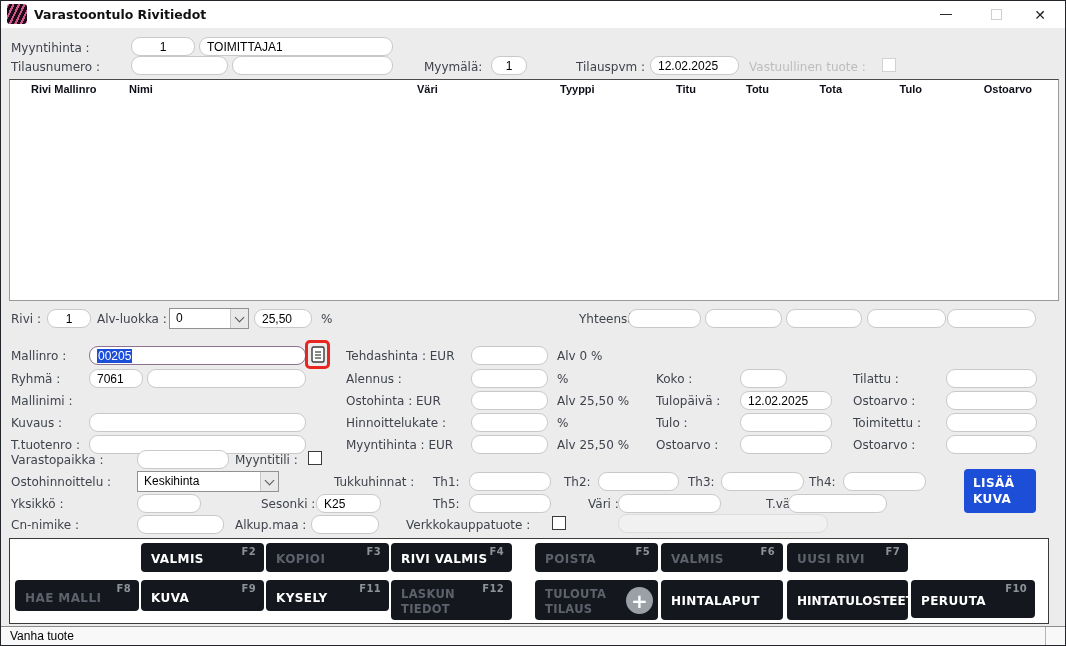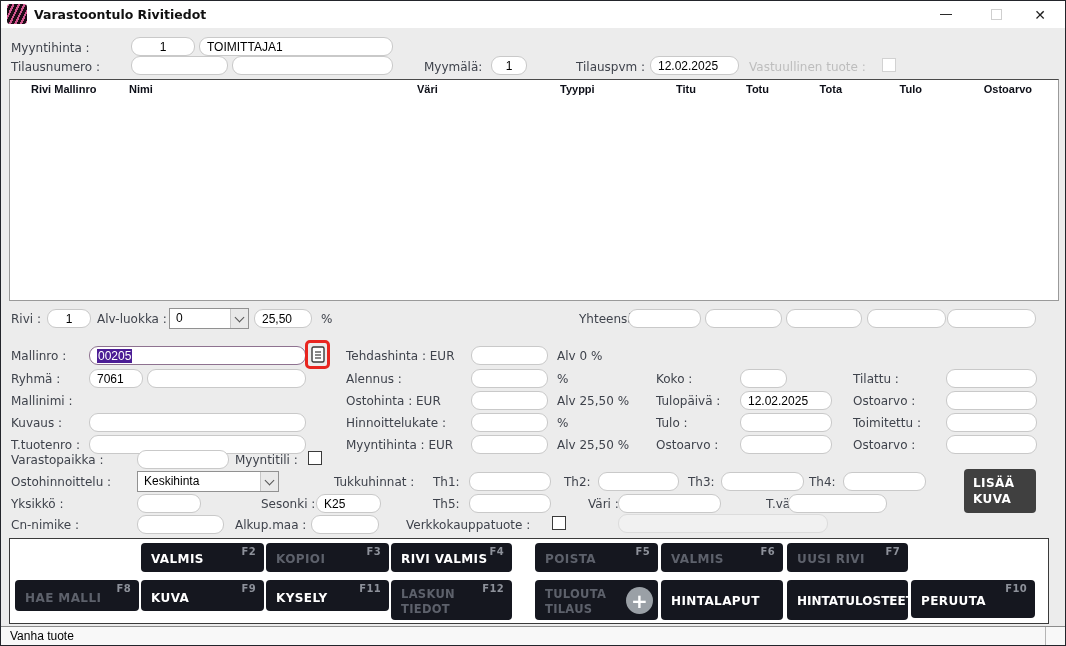--- a/index.html
+++ b/index.html
@@ -19,21 +19,21 @@
   #maxbtn .g{width:11px;height:11px;border:1.2px solid #cfcfcf;}
   #closebtn .g{font-size:14px;color:#1d1d1d;line-height:1;}
   
   .lbl{position:absolute;font-size:12px;color:#3f434c;white-space:nowrap;}
   .lbl.dis{color:#bdbdbd;}
   .inp{position:absolute;height:19px;border:1px solid #c9c9c9;border-radius:9px;background:#fff;
     font:12px "Liberation Sans",sans-serif;color:#000;padding:0 7px;}
   .inp.ctr{text-align:center;padding:0 2px;}
   .inp.gray{background:#f1f1f1;border-color:#dcdcdc;}
   .inp.focus{border-color:#8e7290;}
-  .sel{background:#4c1d95;color:#fff;padding:0 1px;}
+  .sel{background:#1d4ed8;color:#fff;padding:0 1px;}
   .cb{position:absolute;width:14px;height:14px;border:1.5px solid #3a3a3a;background:#fff;}
   .cb.dis{border:1px solid #d2d2d2;}
   .combo{position:absolute;height:21px;border:1px solid #919191;background:#fff;display:flex;}
   .combo .val{flex:1;font:12px "Liberation Sans",sans-serif;padding:2px 0 0 6px;white-space:nowrap;overflow:hidden;}
   .combo .arr{width:18px;background:#e9e9e9;border-left:1px solid #c6c6c6;display:flex;align-items:center;justify-content:center;}
   .chev{width:7px;height:7px;border-right:1.6px solid #555;border-bottom:1.6px solid #555;transform:rotate(45deg);margin-top:-3px;}
   
   #table{position:absolute;left:8px;top:78px;width:1050px;height:222px;background:#fff;
     border:1px solid #9a9a9a;border-top:1px solid #4a4a4a;}
   .th{position:absolute;top:3px;font:600 11px "Liberation Sans",sans-serif;color:#0d0f18;white-space:nowrap;}
@@ -44,21 +44,21 @@
   
   #btnpanel{position:absolute;left:8px;top:537px;width:1040px;height:86px;background:#fff;border:1px solid #3a3a3a;}
   .btn{position:absolute;background:#15171f;border-radius:4px;color:#fff;cursor:pointer;}
   .btn .cap{position:absolute;left:10px;bottom:6px;font-size:12px;font-weight:bold;letter-spacing:.4px;white-space:nowrap;}
   .btn .cap2{position:absolute;left:10px;top:7px;font-size:11.5px;font-weight:bold;letter-spacing:.3px;line-height:1.3;white-space:nowrap;}
   .btn .fk{position:absolute;top:3px;right:8px;font-size:10px;font-weight:600;color:#8d919a;letter-spacing:.3px;}
   .btn.dis .cap,.btn.dis .cap2{color:#5d616b;}
   .pluscircle{position:absolute;right:5px;top:7px;width:27px;height:27px;border-radius:50%;
     background:#9aa0a6;color:#fff;display:flex;align-items:center;justify-content:center;
     font-size:20px;font-weight:bold;line-height:1;}
-  #bigbtn{position:absolute;left:963px;top:468px;width:72px;height:44px;background:#404040;border-radius:4px;cursor:pointer;}
+  #bigbtn{position:absolute;left:963px;top:468px;width:72px;height:44px;background:#1d4ed8;border-radius:4px;cursor:pointer;}
   #bigbtn .cap2{position:absolute;left:9px;top:6px;color:#fff;font-size:12px;font-weight:bold;letter-spacing:.4px;line-height:1.35;}
   
   #statusbar{position:absolute;left:0;bottom:0;width:100%;height:19px;background:#f8f8f8;border-top:1px solid #8c8c8c;}
   #statusbar .txt{position:absolute;left:9px;top:2px;font:12px "Liberation Sans",sans-serif;color:#000;}
   #statusbar .div{position:absolute;left:1044px;top:0;bottom:0;border-left:1px solid #b5b5b5;}
 </style>
 </head>
 <body>
 
 <div id="win">

